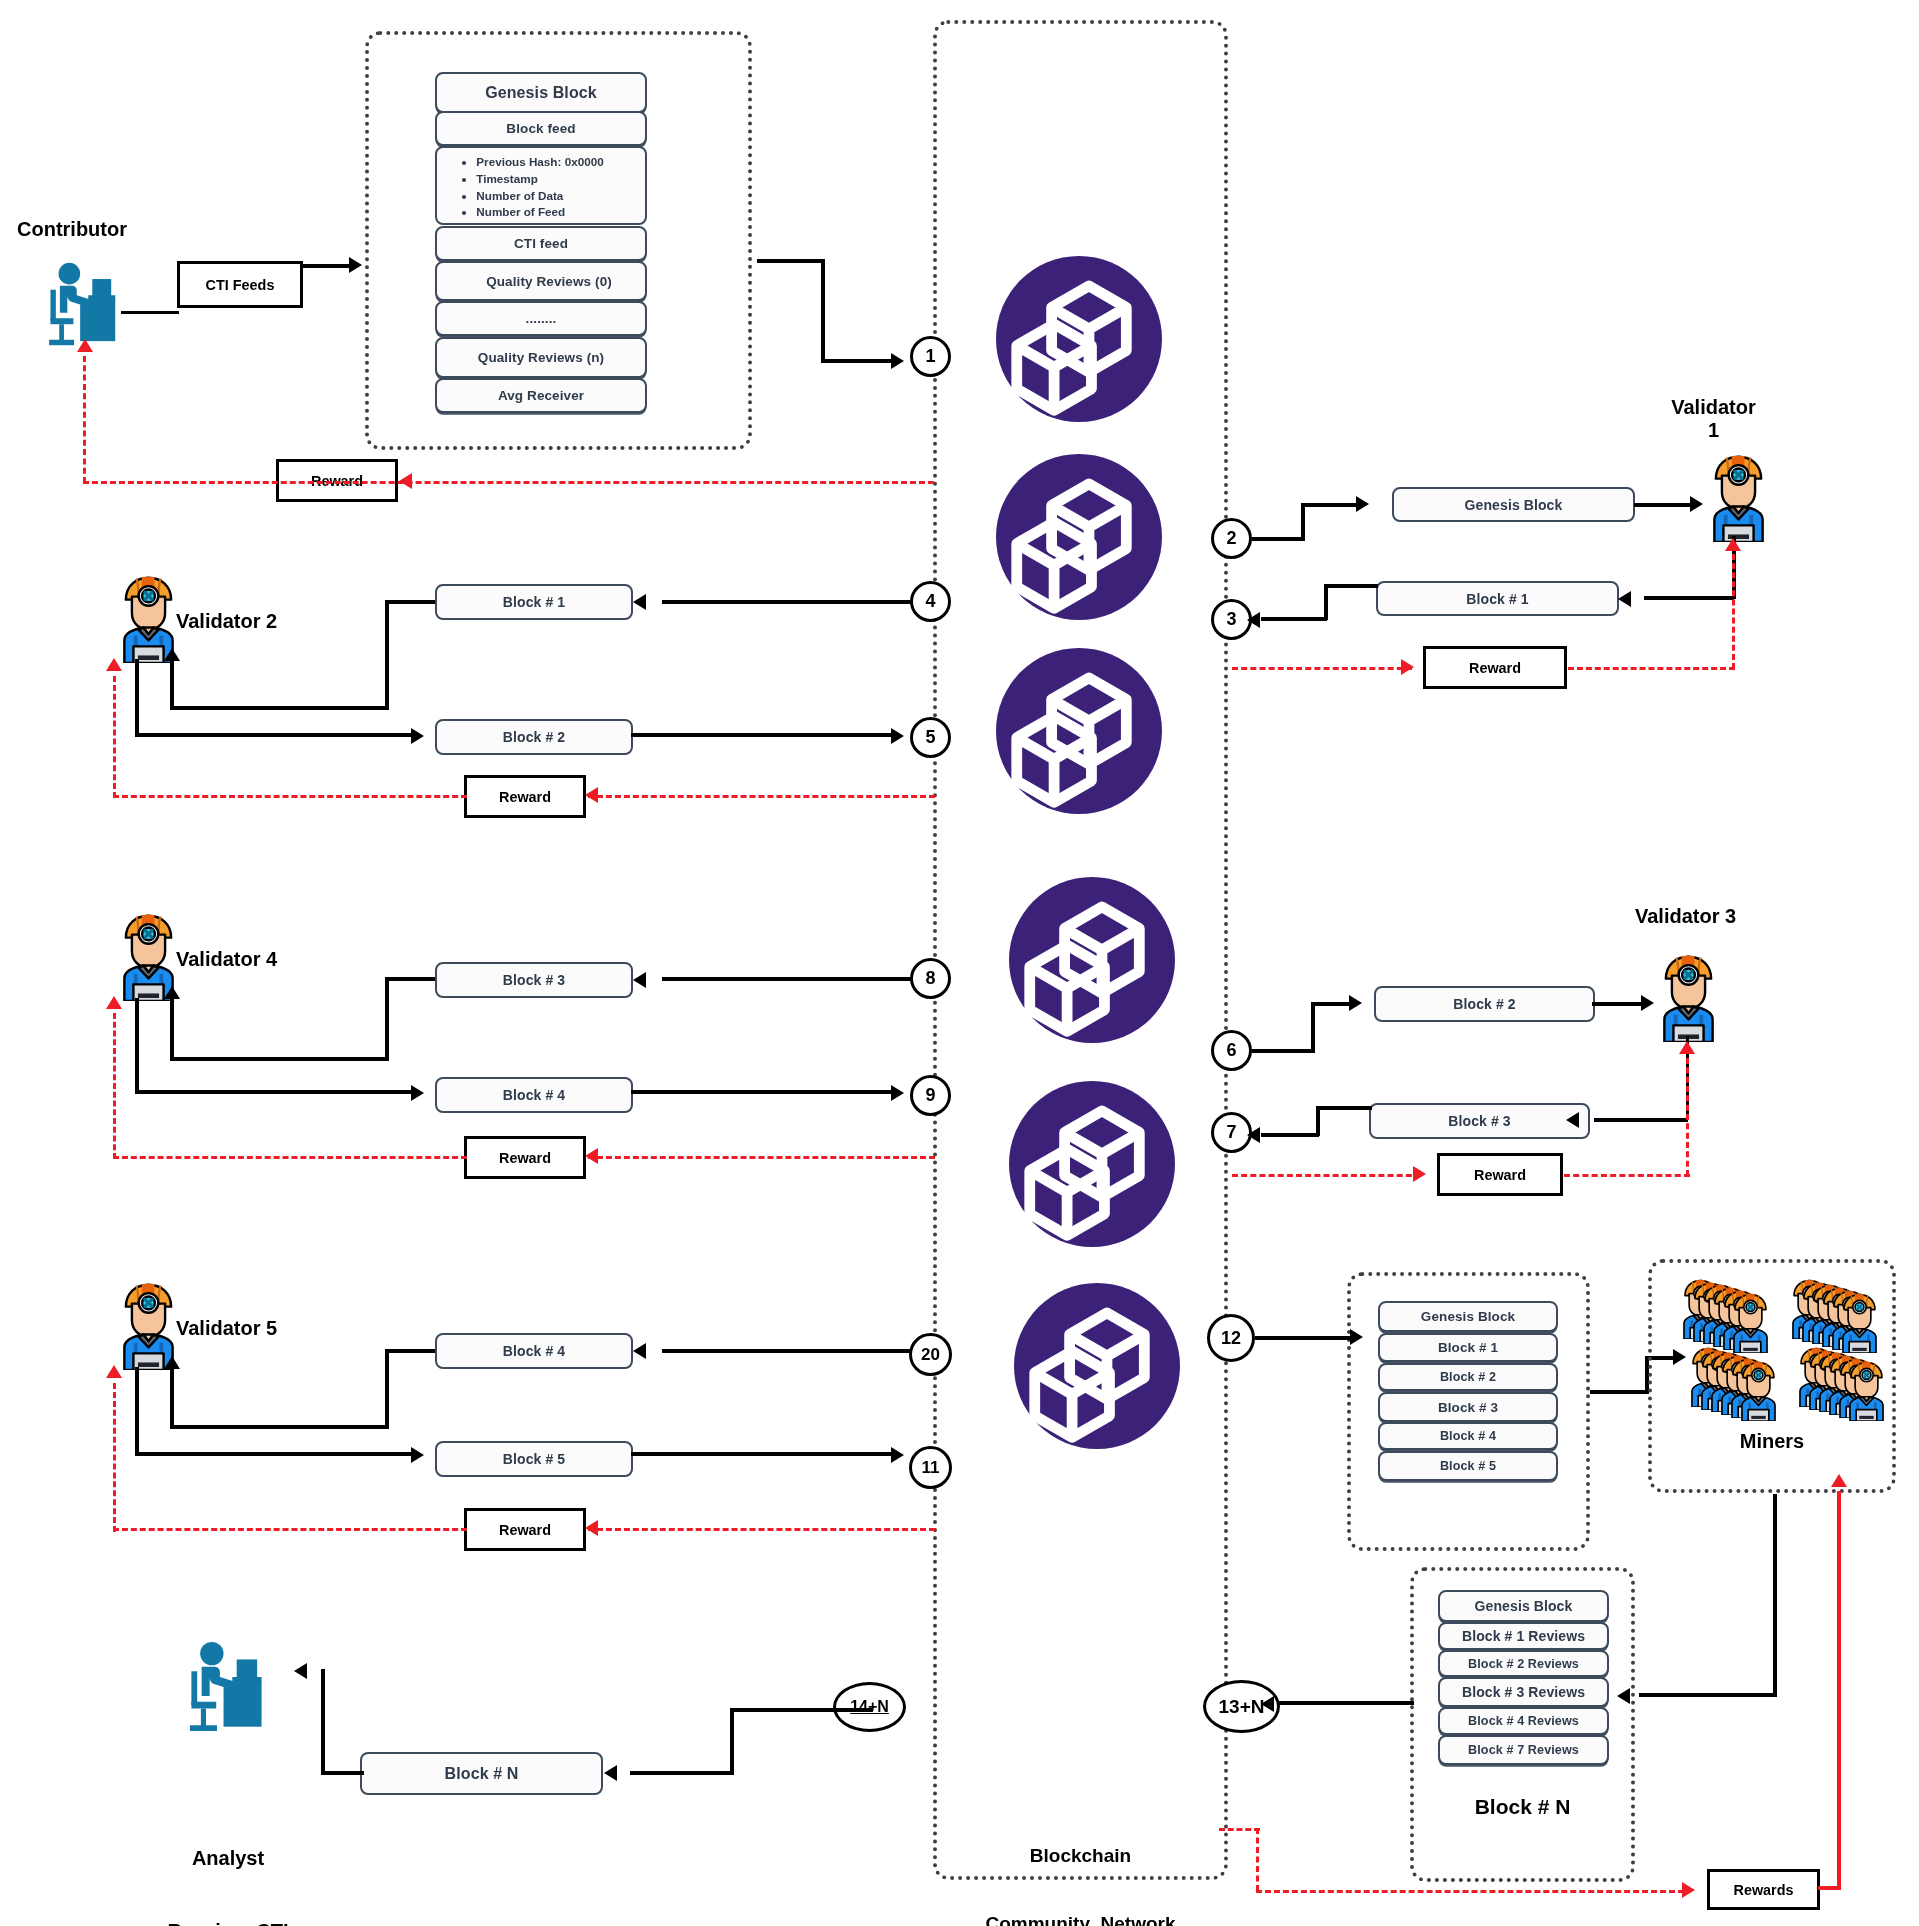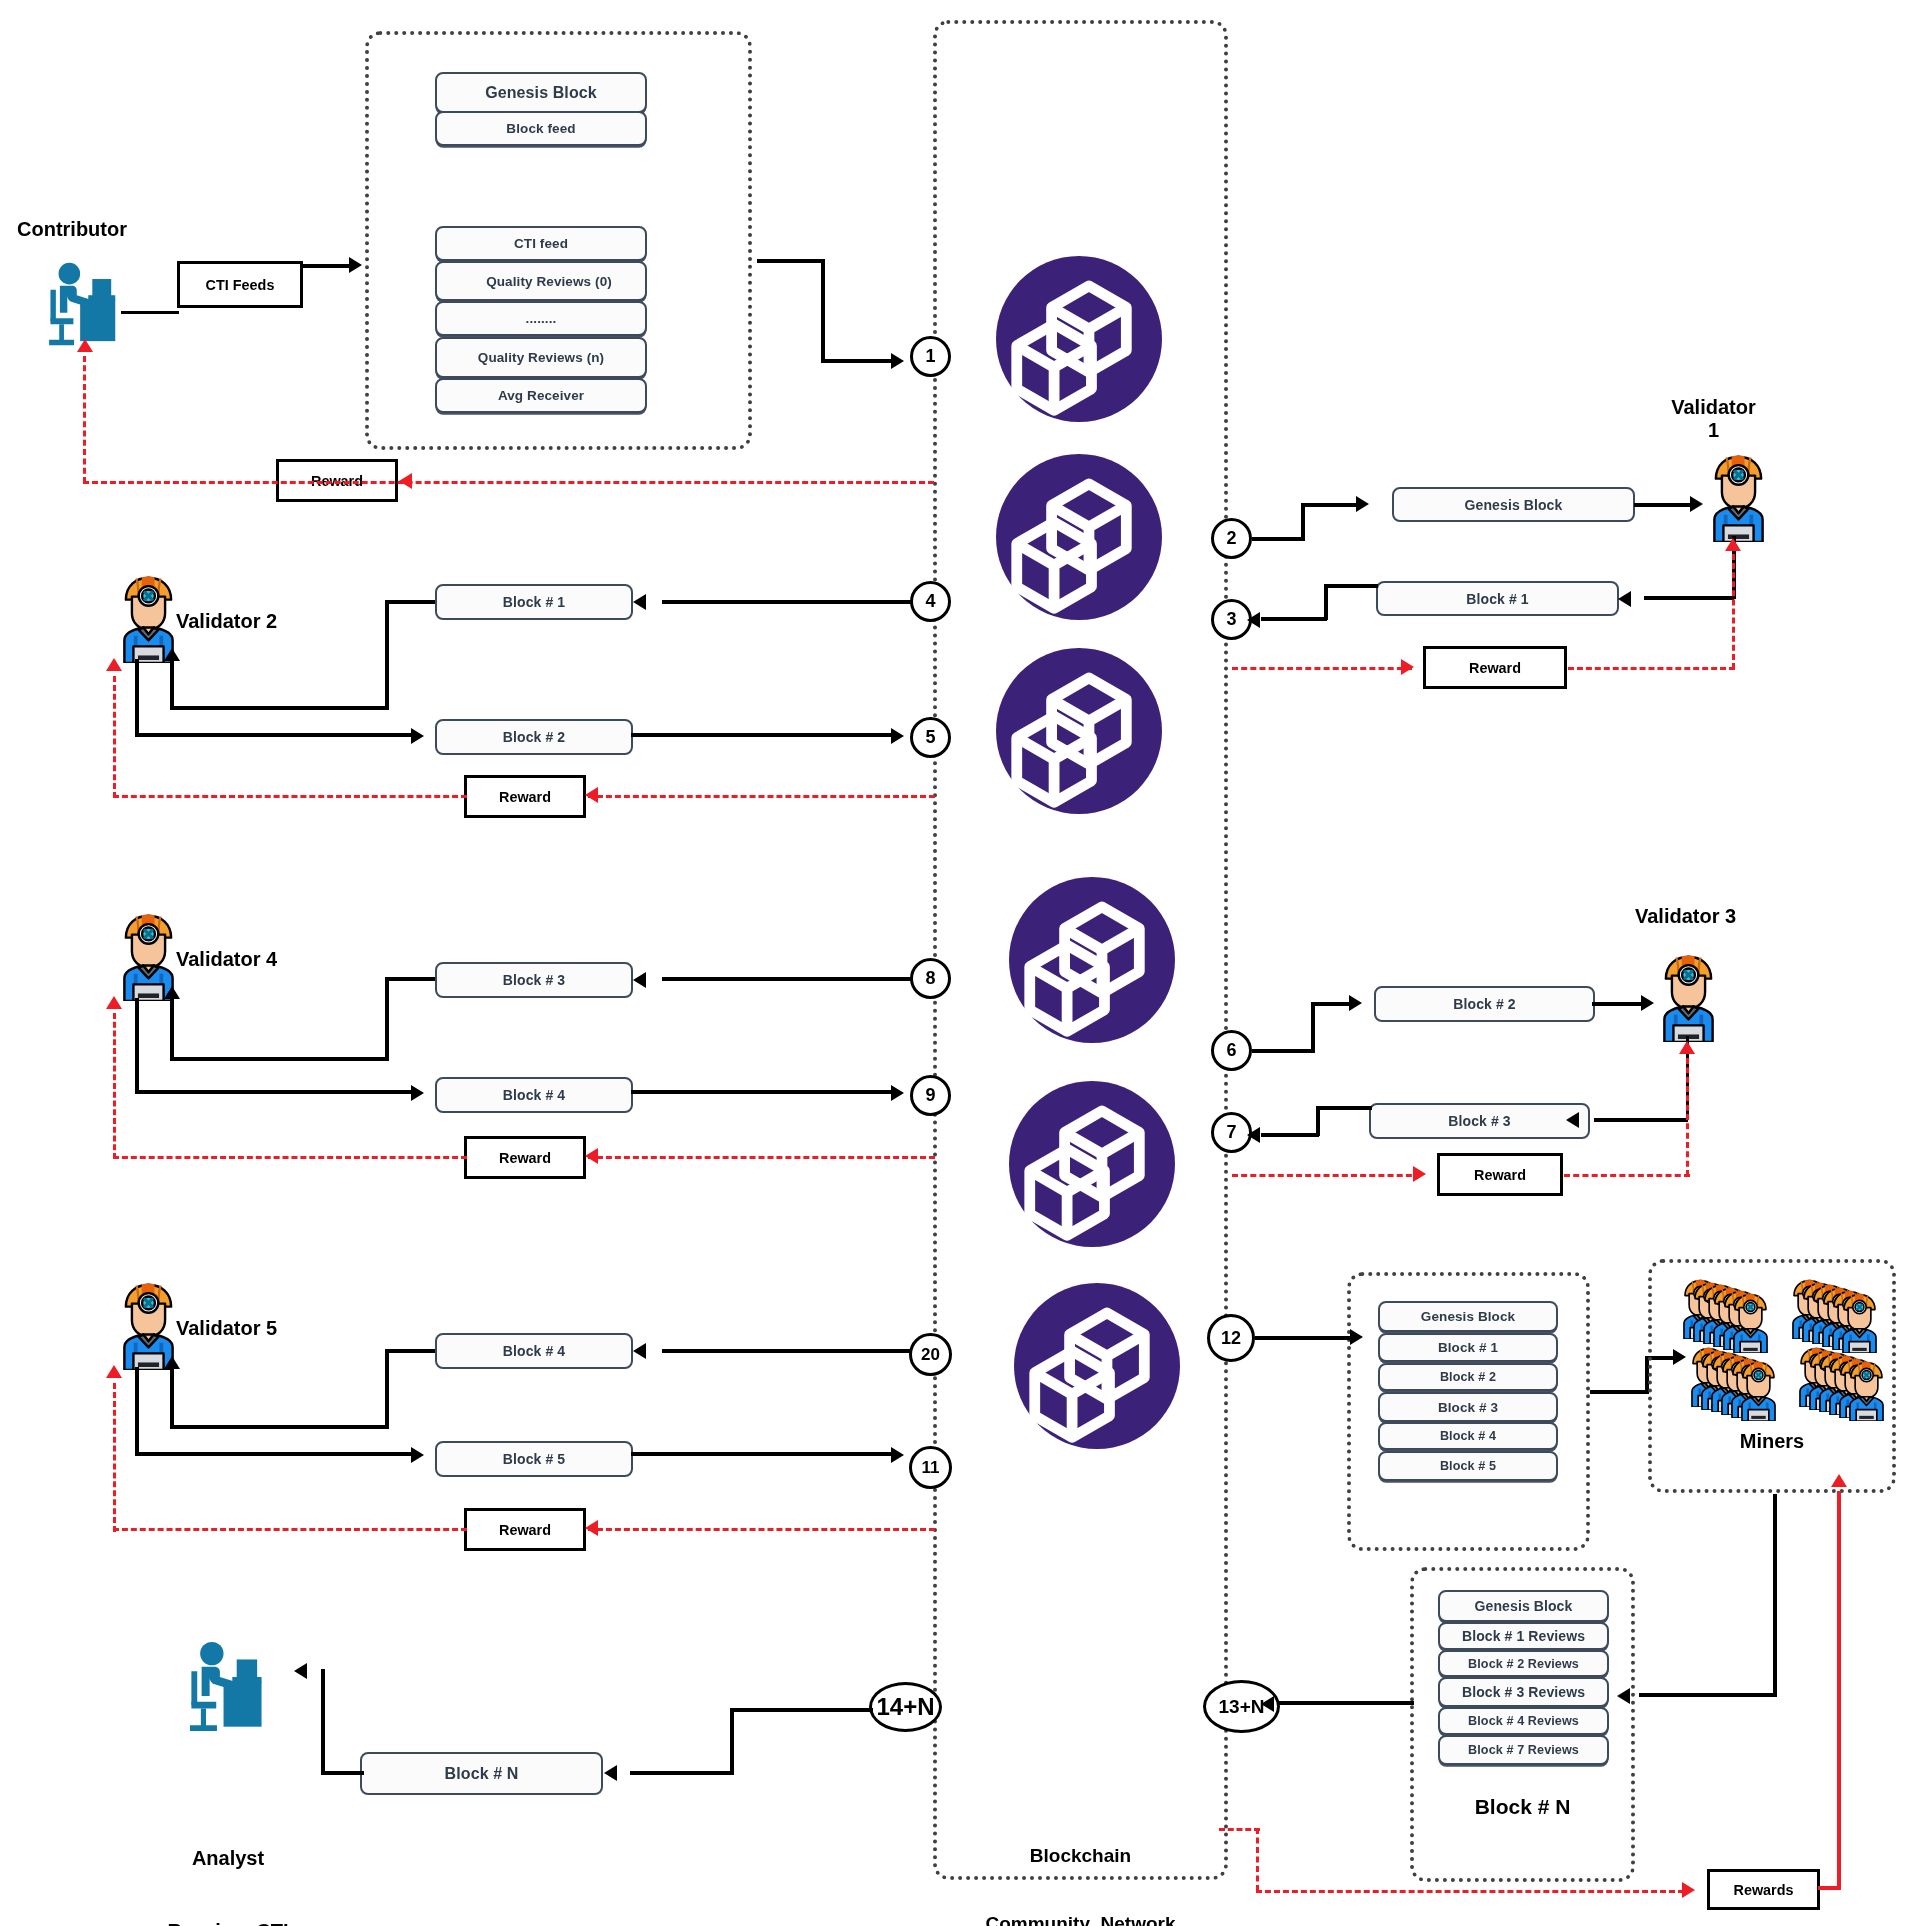--- a/index.html
+++ b/index.html
@@ -132,20 +132,28 @@
       </symbol>
     </defs>
   </svg>
 
   <div class="dotbox" style="left:365px;top:31px;width:387px;height:419px;"></div>
 
   <div class="chainblk" style="left:435px;top:72px;width:212px;height:41px;font-size:16px;">Genesis Block</div>
 
   <div class="chainblk" style="left:435px;top:111px;width:212px;height:35px;font-size:13.5px;">Block feed</div>
 
+  <div class="blk-list" style="left:435px;top:146px;width:212px;height:79px;">
+    <ul>
+      <li>Previous Hash: 0x0000</li>
+      <li>Timestamp</li>
+      <li>Number of Data</li>
+      <li>Number of Feed</li>
+    </ul>
+  </div>
 
   <div class="chainblk" style="left:435px;top:226px;width:212px;height:35px;font-size:13.5px;">CTI feed</div>
   <div class="chainblk" style="left:435px;top:261px;width:212px;height:40px;font-size:13.5px;padding-left:16px;">Quality Reviews (0)</div>
   <div class="chainblk" style="left:435px;top:301px;width:212px;height:35px;font-size:13.5px;">........</div>
   <div class="chainblk" style="left:435px;top:337px;width:212px;height:41px;font-size:13.5px;">Quality Reviews (n)</div>
   <div class="chainblk" style="left:435px;top:378px;width:212px;height:35px;font-size:13.5px;">Avg Receiver</div>
 
   <div class="lbl" style="left:17px;top:218px;font-size:20px;">Contributor</div>
 
   <div class="icon" style="left:41px;top:260px;width:81px;height:88px;">
@@ -204,21 +212,21 @@
       </svg>
     </div>
 
   <div class="stepc" style="left:910px;top:336px;width:41px;height:41px;font-size:18px;">1</div>
   <div class="stepc" style="left:910px;top:581px;width:41px;height:41px;font-size:18px;">4</div>
   <div class="stepc" style="left:910px;top:717px;width:41px;height:41px;font-size:18px;">5</div>
   <div class="stepc" style="left:910px;top:958px;width:41px;height:41px;font-size:18px;">8</div>
   <div class="stepc" style="left:910px;top:1075px;width:41px;height:41px;font-size:18px;">9</div>
   <div class="stepc" style="left:909px;top:1333px;width:43px;height:43px;font-size:17px;">20</div>
   <div class="stepc" style="left:909px;top:1446px;width:43px;height:43px;font-size:17px;">11</div>
-  <div class="stepc" style="left:869px;top:1682px;width:73px;height:50px;font-size:24px;border-radius:50%;">14+N</div>
+  <div class="stepc" style="left:833px;top:1682px;width:73px;height:50px;font-size:16px;border-radius:50%;text-decoration:underline;">14+N</div>
 
   <div class="stepc" style="left:1211px;top:518px;width:41px;height:41px;font-size:18px;">2</div>
   <div class="stepc" style="left:1211px;top:599px;width:41px;height:41px;font-size:18px;">3</div>
   <div class="stepc" style="left:1211px;top:1030px;width:41px;height:41px;font-size:18px;">6</div>
   <div class="stepc" style="left:1211px;top:1112px;width:41px;height:41px;font-size:18px;">7</div>
   <div class="stepc" style="left:1207px;top:1314px;width:48px;height:48px;font-size:18px;">12</div>
   <div class="stepc" style="left:1203px;top:1680px;width:77px;height:53px;font-size:19px;border-radius:50%;">13+N</div>
 
   <div class="rectbox" style="left:276px;top:459px;width:122px;height:43px;font-size:14.4px;">Reward</div>
   <div class="hdash" style="left:83px;top:481px;width:851px;"></div>

